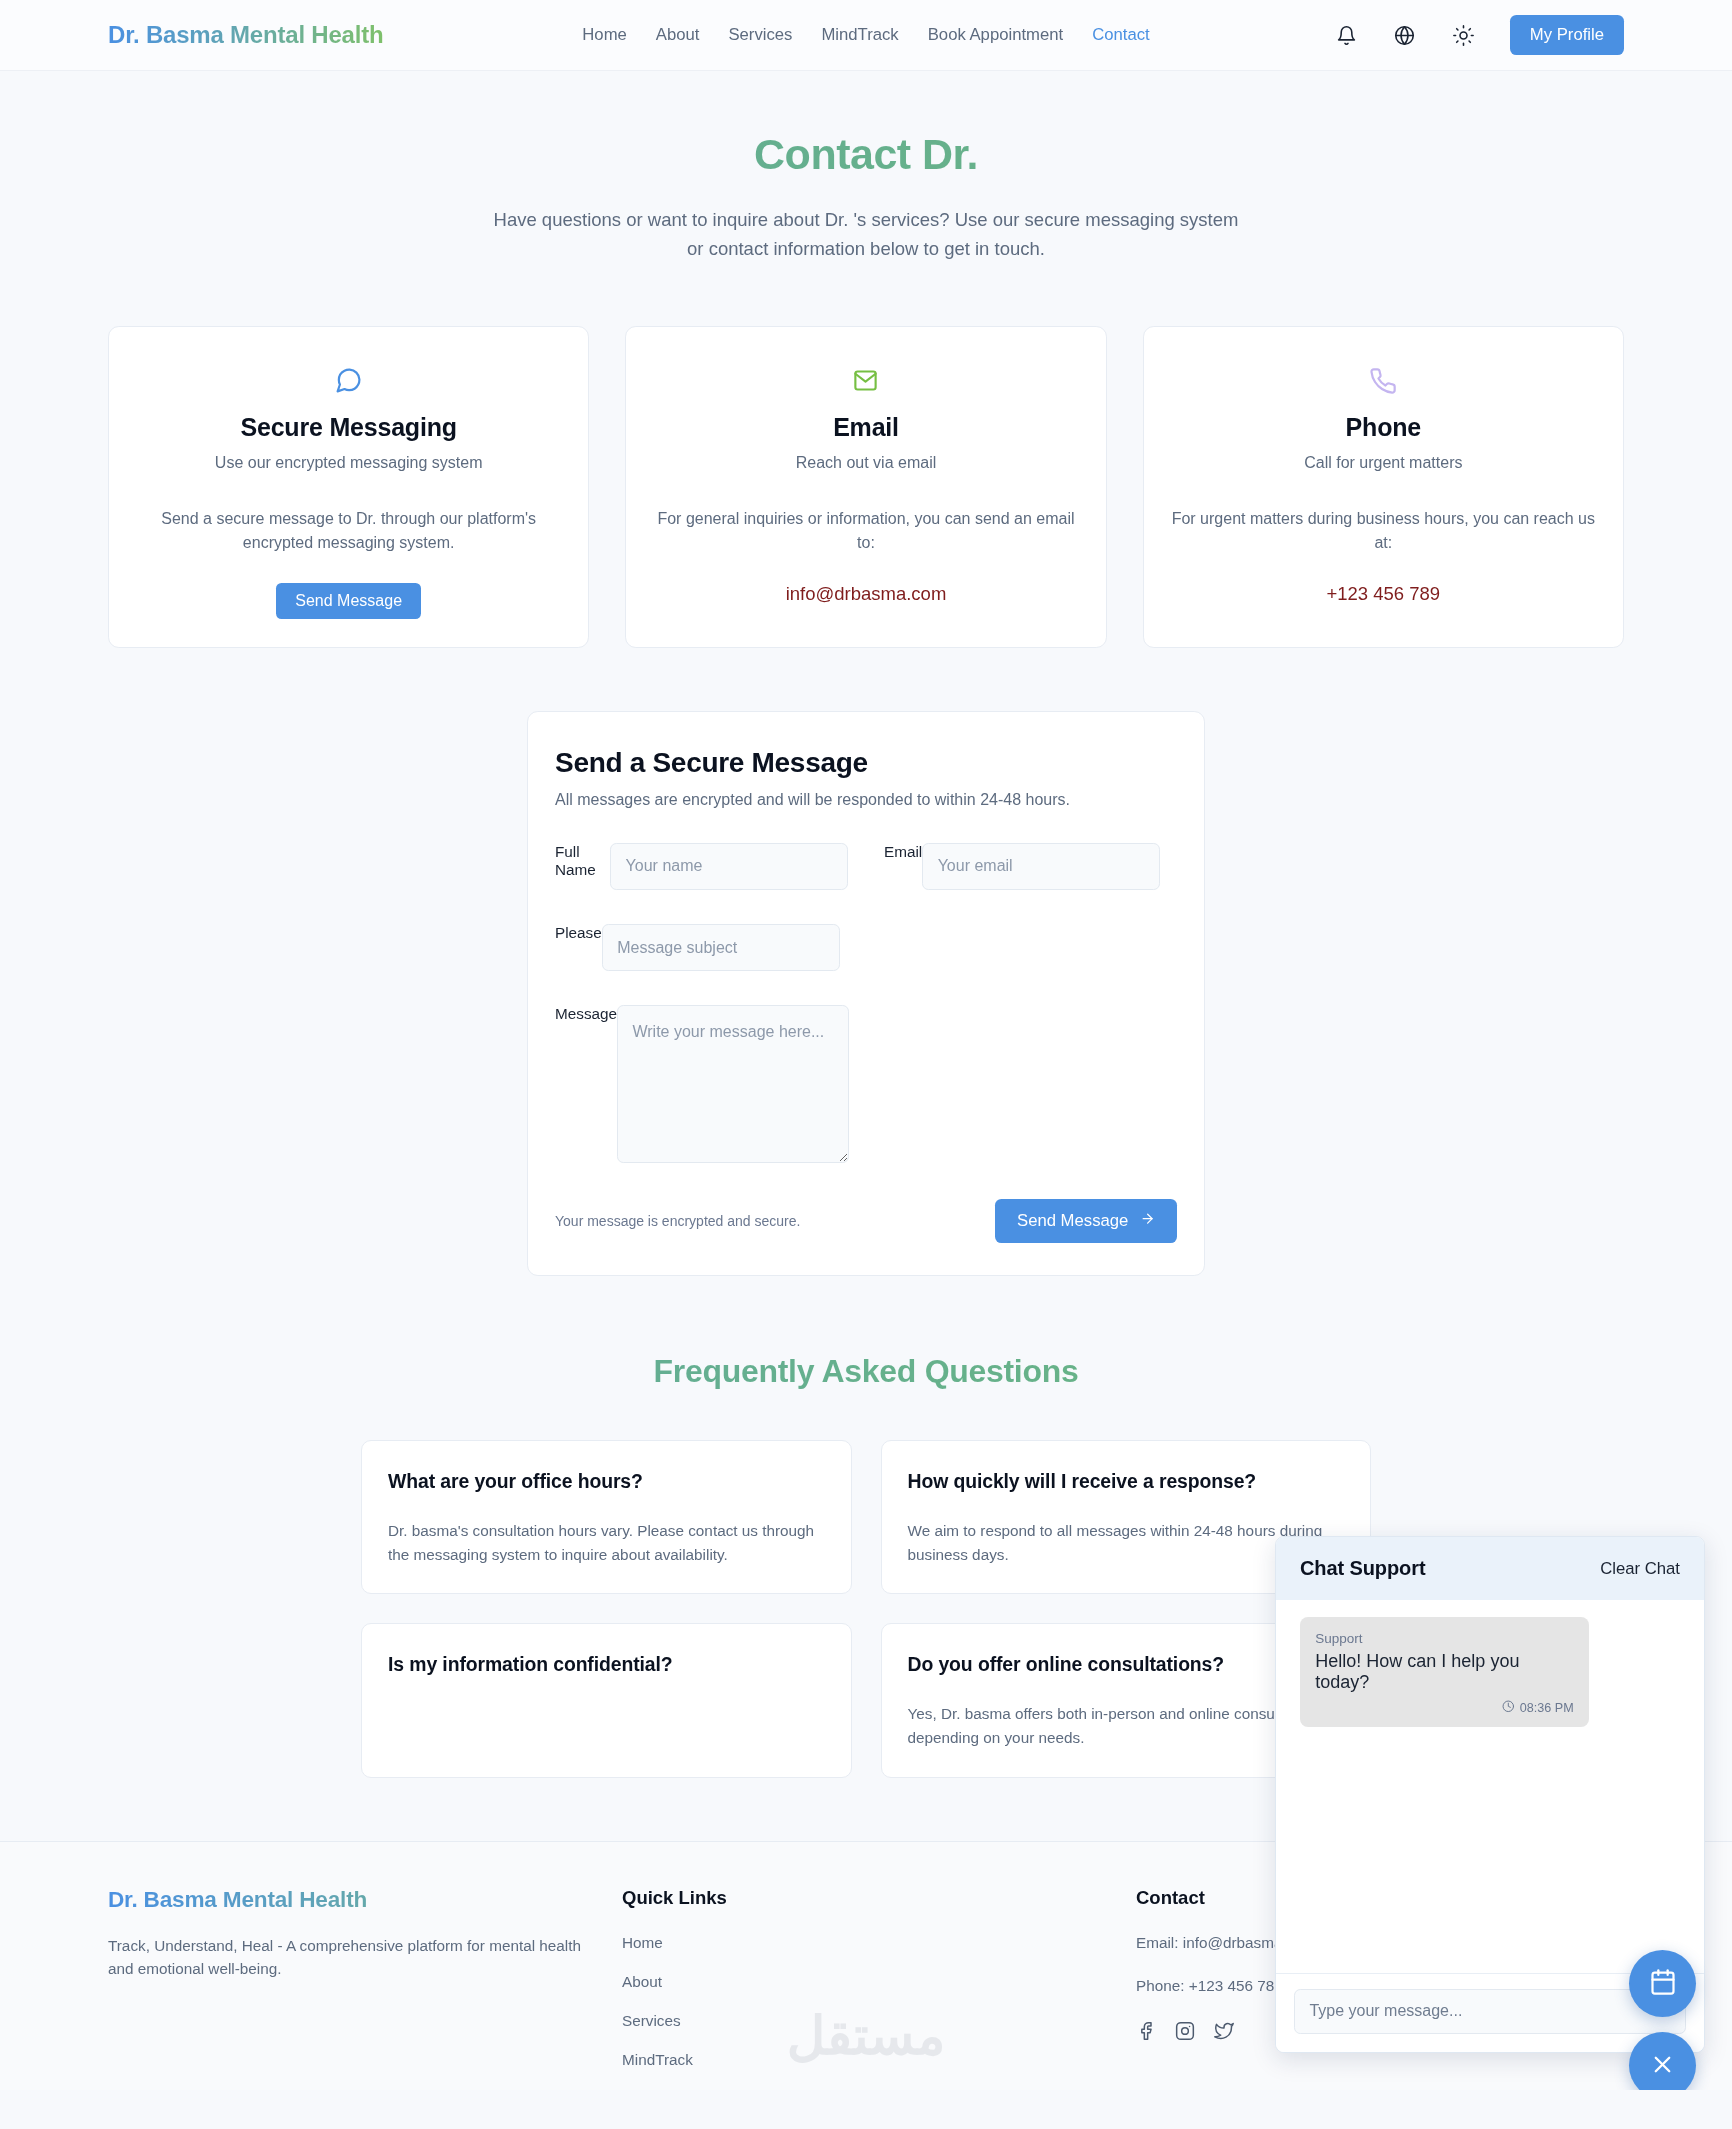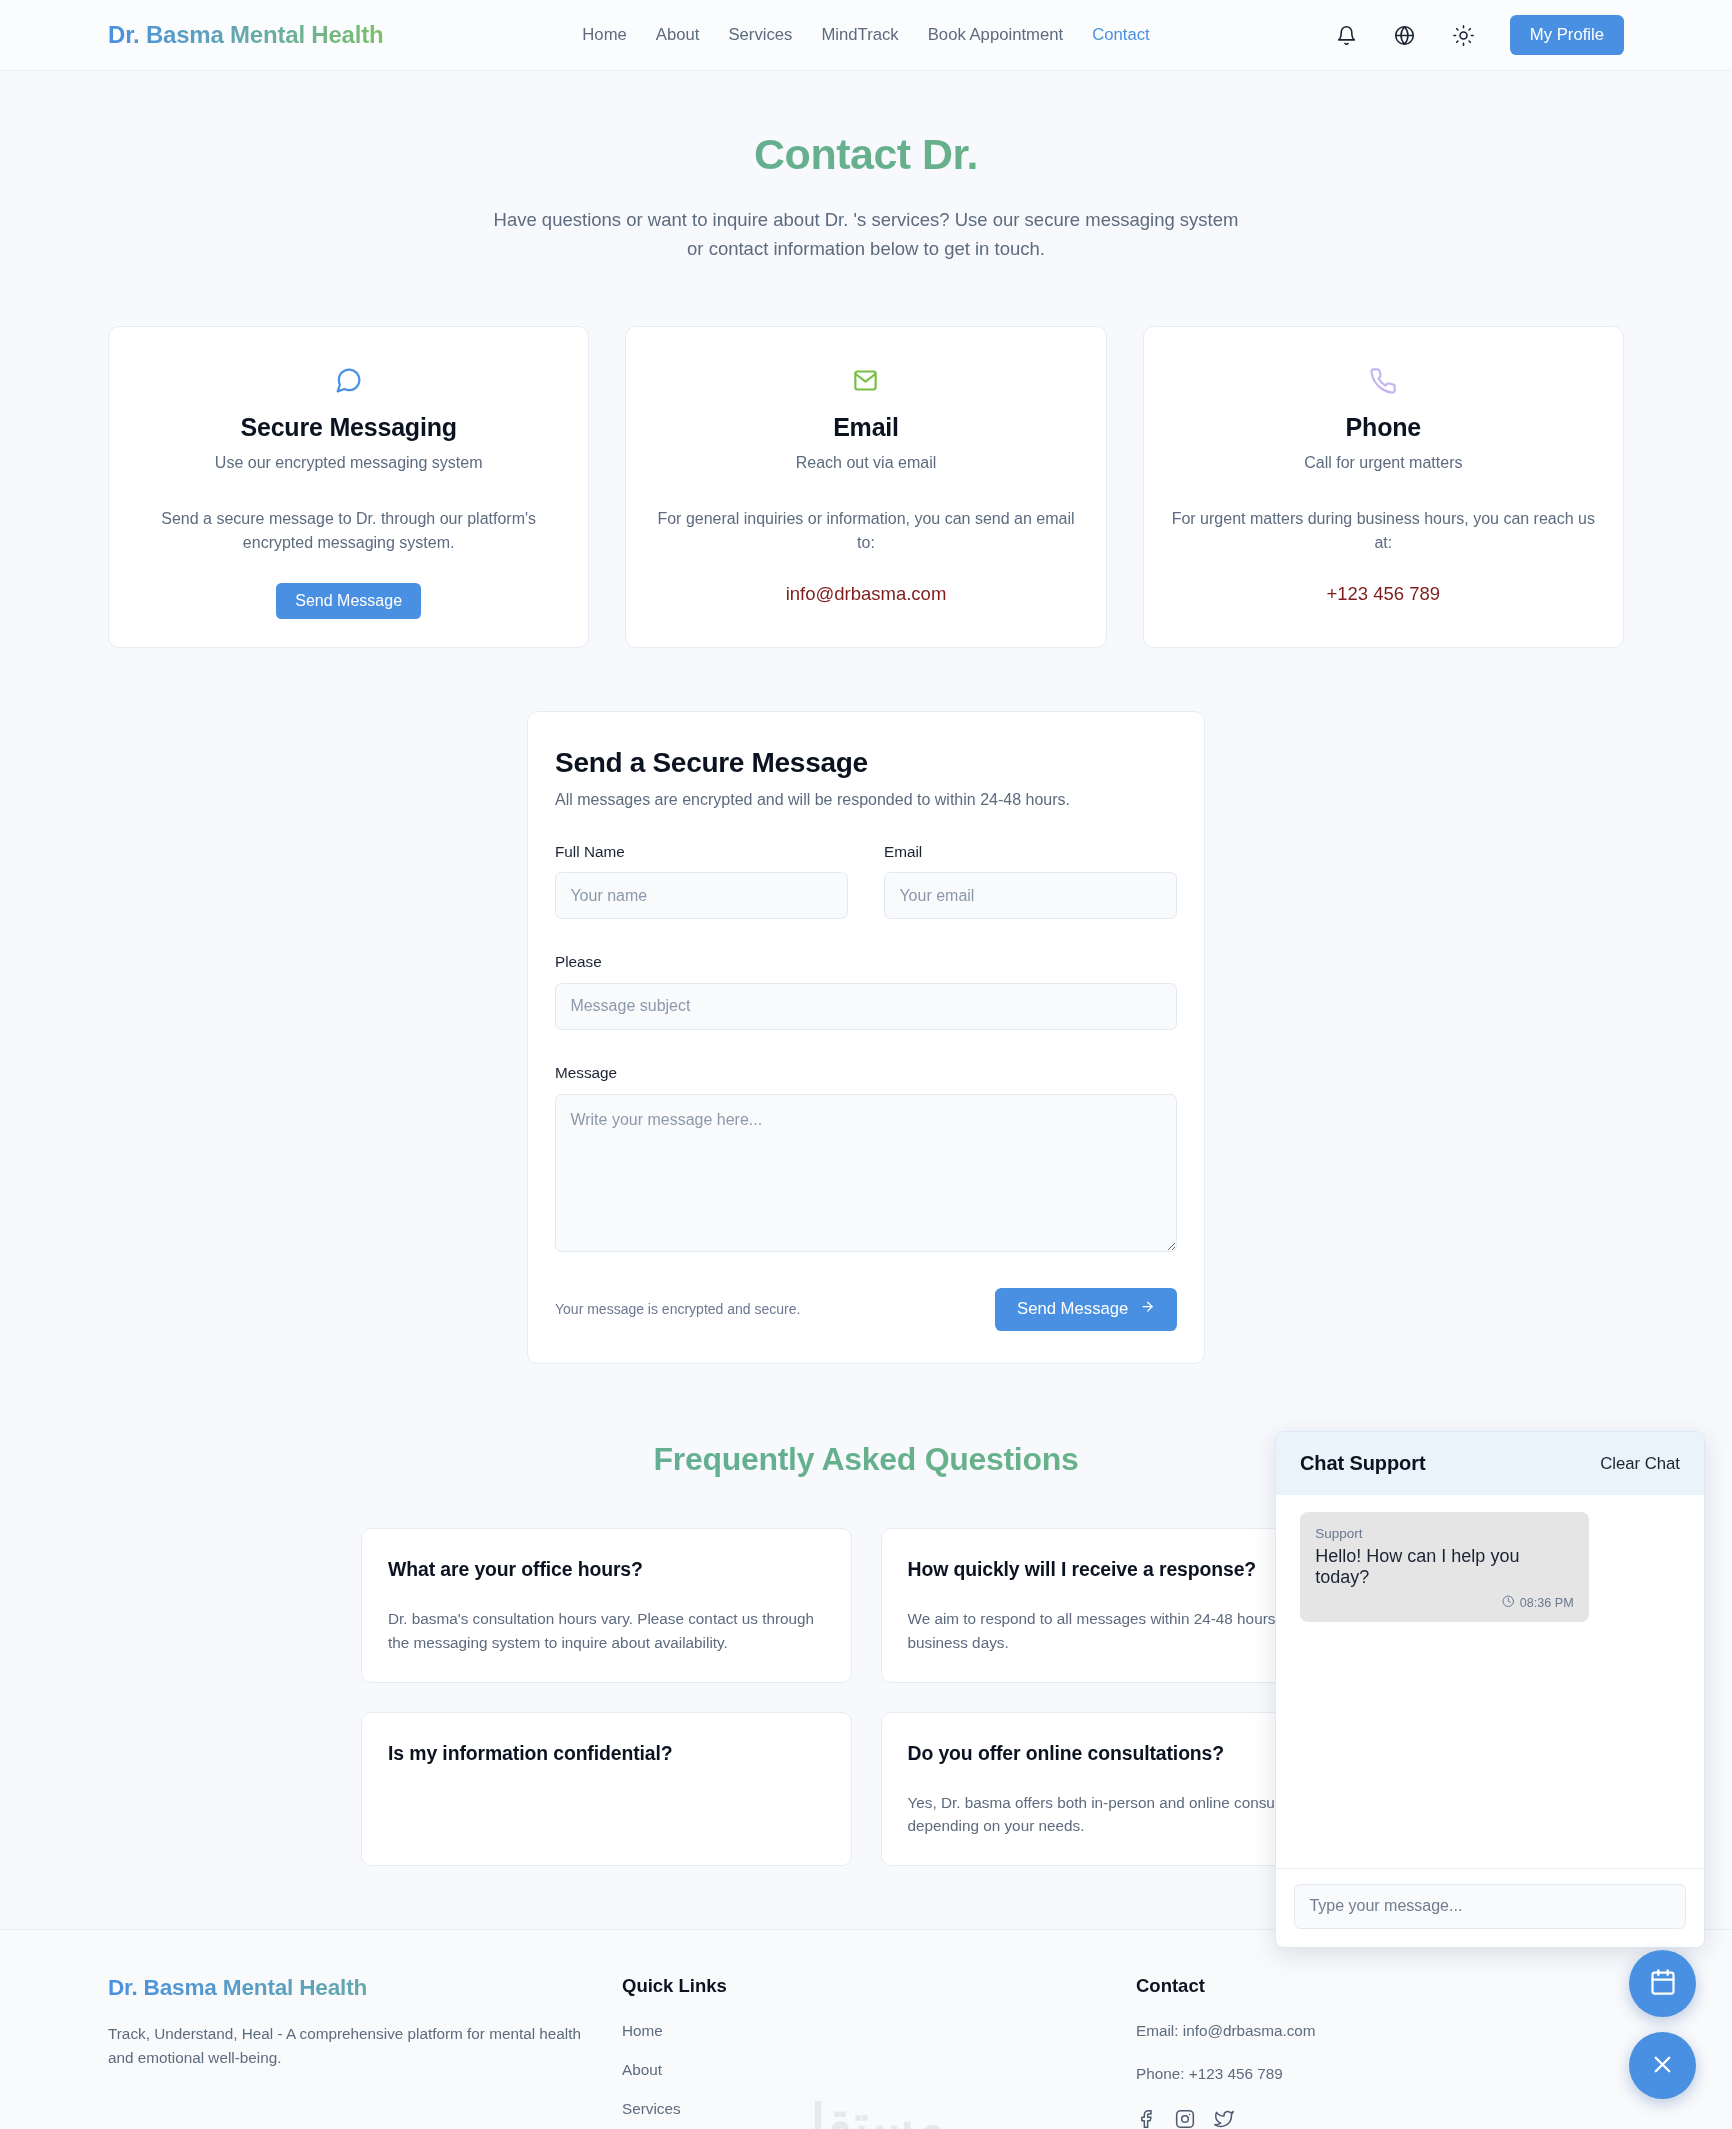--- a/index.html
+++ b/index.html
@@ -161,21 +161,21 @@
     font-weight: bold;
     color: #0b1220;
     letter-spacing: -0.3px;
   }
   .form-card .form-sub {
     font-size: 16px;
     color: #5d6b7f;
     margin-top: 11.7px;
   }
   .form-row { display: flex; gap: 36px; margin-top: 34px; }
-  .form-group { flex: 1; display: flex; flex-direction: column; }
+  .form-group { flex: 1; display: flex; flex-direction: row; }
   .form-group label {
     font-size: 15.3px;
     color: #1a2332;
     font-weight: 500;
     margin-bottom: 11.7px;
   }
   .form-group input, .form-group textarea {
     background: #f8fafc;
     border: 0.5px solid #e3e9f0;
     border-radius: 6.3px;
@@ -304,21 +304,21 @@
     color: #e6e8ec;
     pointer-events: none;
     user-select: none;
   }
   .watermark .wm-ar { font-size: 53px; font-weight: bold; line-height: 1; }
 
   
   .chat-widget {
     position: absolute;
     left: 1275px;
-    top: 1431px;
+    top: 1536px;
     width: 430px;
     height: 517px;
     background: #fff;
     border: 0.5px solid #dfe8f2;
     border-radius: 9px;
     box-shadow: 0 6.3px 24px rgba(20,40,80,0.13);
     display: flex;
     flex-direction: column;
     overflow: hidden;
     z-index: 40;

